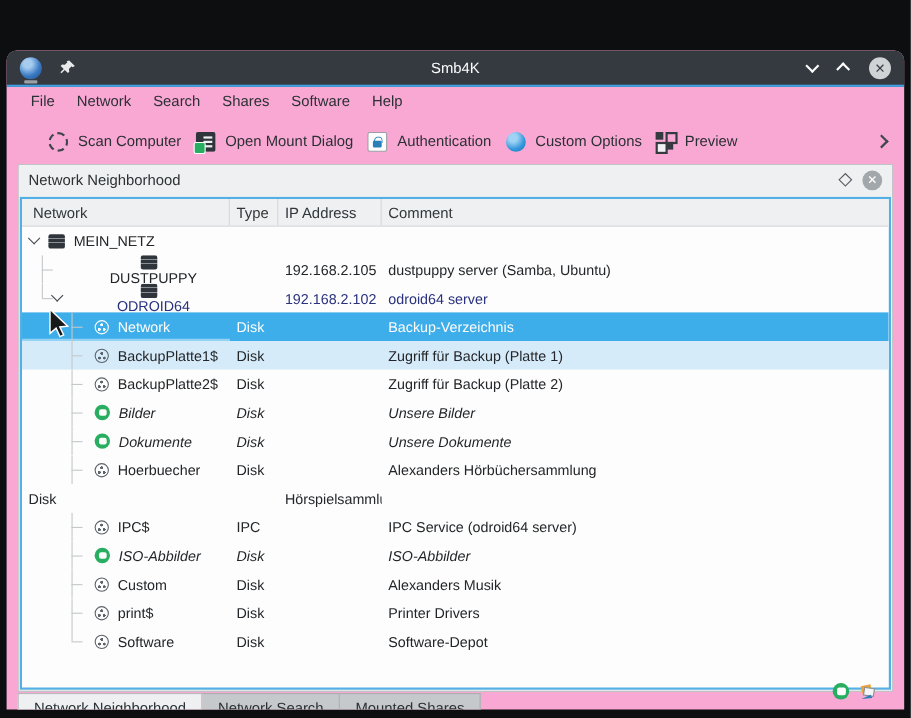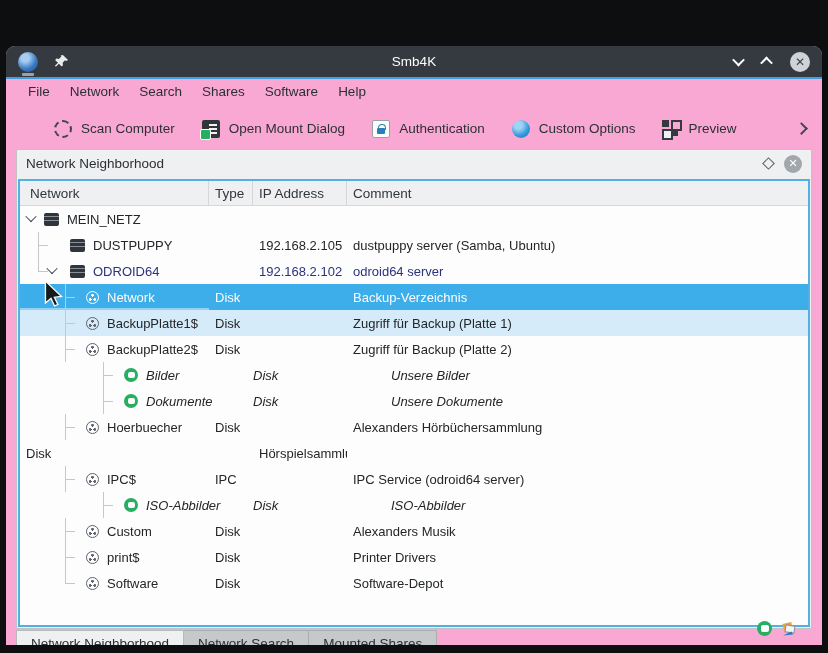--- a/index.html
+++ b/index.html
@@ -34,21 +34,21 @@
   .chev { width:9px; height:9px; border-left:2px solid #fcfcfc; border-bottom:2px solid #fcfcfc; }
   .chev.down { transform: rotate(-45deg) translate(1px,-1px); }
   .chev.up   { transform: rotate(135deg) translate(1px,-1px); }
   .win-close { width:20px; height:20px; border-radius:50%; background:#cfd3d6;
     color:#3a4045; font-size:12px; font-weight:bold; display:flex;
     align-items:center; justify-content:center; }
   
   .menubar { height:31px; display:flex; padding-left:12px; }
   .menu-item { padding:5px 10px; color:#2b3034; font-size:13.5px; border-radius:3px; }
   
-  .toolbar { height:37px; display:flex; align-items:center; padding-left:48px; gap:27px; position:relative; }
+  .toolbar { height:37px; display:flex; align-items:center; padding-left:38px; gap:13px; position:relative; }
   .tb-btn { display:flex; align-items:center; gap:9px; }
   .tb-label { color:#2b3034; font-size:13.5px; }
   .tbi { width:18px; height:18px; flex:none; position:relative; }
   .tbi-refresh-icon { border:2px dashed #3f464d; border-radius:50%; }
   .tbi-mount-dialog-icon { background:#2f353b; border-radius:2px;
     background-image: linear-gradient(#eff0f1 0 0), linear-gradient(#eff0f1 0 0), linear-gradient(#eff0f1 0 0);
     background-size: 8px 2px, 8px 2px, 8px 2px;
     background-position: 7px 4px, 7px 8px, 7px 12px; background-repeat:no-repeat; }
   .tbi-mount-dialog-icon::before { content:""; position:absolute; left:-2px; bottom:-2px;
     width:9px; height:9px; background:#27ae60; border:1.5px solid #fff; border-radius:2px; }
@@ -84,35 +84,35 @@
   .th { display:flex; align-items:center; padding-left:6px; color:#31363b;
     border-right:1px solid #d5d8da; font-size:13.5px; }
   .th:first-child { padding-left:10px; }
   .th:last-child { border-right:none; }
   .rows { position:absolute; left:0; right:0; top:25px; bottom:0; overflow:hidden; }
   .row { display:grid; grid-template-columns:189px 44px 94px 1fr; height:26px;
     --dot:#5c636a; }
   .cell { display:flex; align-items:center; overflow:hidden; white-space:nowrap; }
   .c-type, .c-ip, .c-comment { padding-left:6px; }
   .c-name { position:relative; }
-  .row.it { font-style:italic;padding-left:38px; }
+  .row.it { font-style:italic; }
   .row.blue { color:#2a327e; }
   .row.selected { background:#3daee9; color:#fcfcfc; --dot:#fdfdfd; }
   .row.selected .c-name { box-shadow: inset 0 -2px 0 rgba(255,255,255,.45); }
   .row.hovered { background:#d6ebf9; }
   .branch-v, .branch-h { position:absolute; background:#c4c8cb; display:none; }
   .branch-v { width:1px; top:0; bottom:0; }
   .branch-h { height:1px; width:10px; top:50%; }
   .row.b-tee .branch-v, .row.b-tee .branch-h,
   .row.b-corner .branch-v, .row.b-corner .branch-h { display:block; }
   .row.b-corner .branch-v { bottom:50%; }
   .d1 .branch-v, .d1 .branch-h { left:18px; }
   .d2 .branch-v, .d2 .branch-h { left:45px; }
   .d0 .c-name { padding-left:24px; }
-  .d1 .c-name { padding-left:50px; }
+  .d1 .c-name { padding-left:50px;flex-direction:column; }
   .d2 .c-name { padding-left:66px; }
   .expander { position:absolute; width:8px; height:8px; display:none;
     border-right:1.6px solid #3f464d; border-bottom:1.6px solid #3f464d;
     transform: rotate(45deg) translate(-1px,-1px); top:8px; }
   .row.exp .expander { display:block; }
   .d0 .expander { left:7px; }
   .d1 .expander { left:28px; }
   .row-icon { flex:none; margin-right:8px; position:relative; }
   .workgroup .row-icon, .host .row-icon { width:15px; height:13px; border-radius:2px;
     background: linear-gradient(#2f353b 0 3px, #8a9097 3px 4px, #2f353b 4px 7px, #8a9097 7px 8px, #2f353b 8px 13px); }

